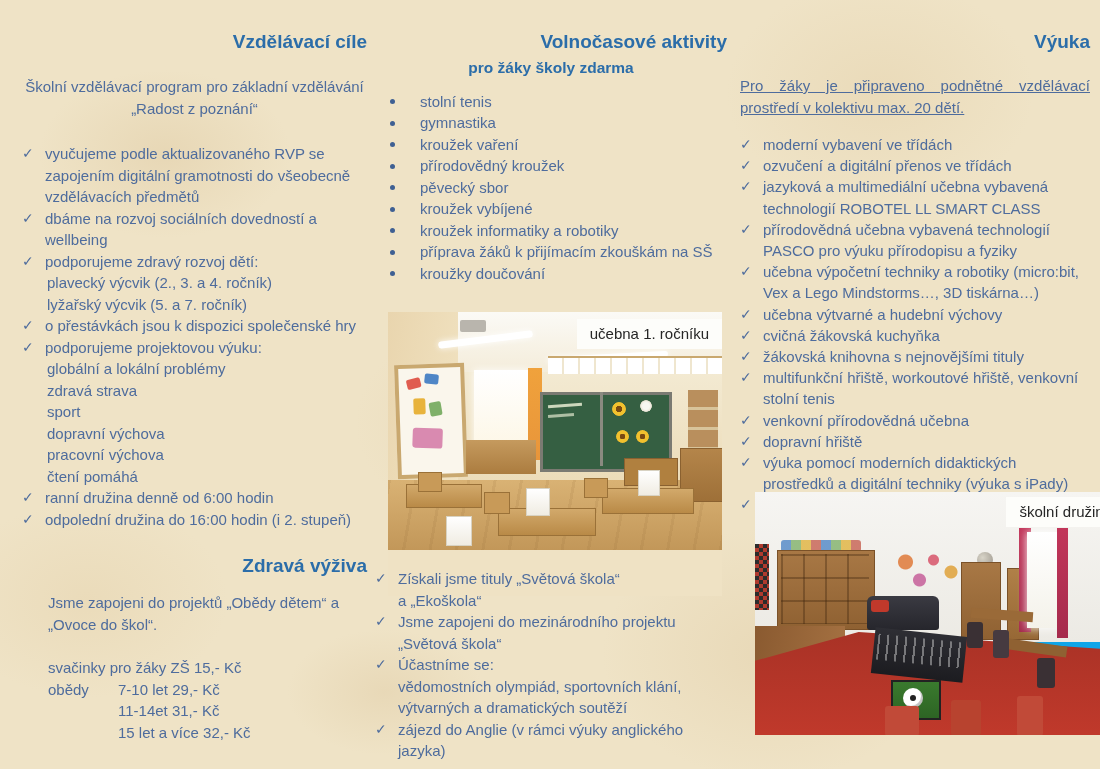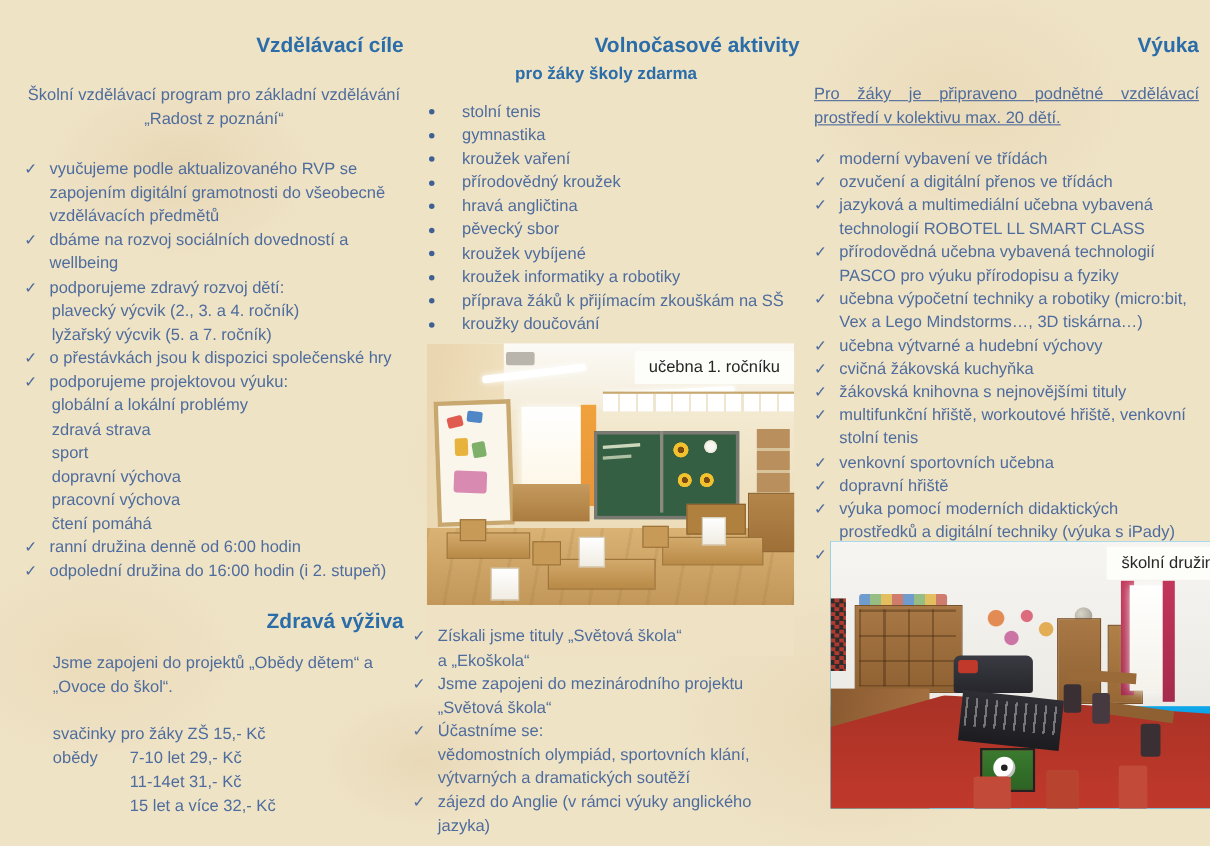--- a/index.html
+++ b/index.html
@@ -197,24 +197,20 @@
       <div class="bullet-item">
           <span class="bullet-glyph"></span>
           <div>kroužek vaření</div>
         </div>
       <div class="bullet-item">
           <span class="bullet-glyph"></span>
           <div>přírodovědný kroužek</div>
         </div>
       <div class="bullet-item">
           <span class="bullet-glyph"></span>
-          <div>hravá angličtina</div>
-        </div>
-      <div class="bullet-item">
-          <span class="bullet-glyph"></span>
           <div>pěvecký sbor</div>
         </div>
       <div class="bullet-item">
           <span class="bullet-glyph"></span>
           <div>kroužek vybíjené</div>
         </div>
       <div class="bullet-item">
           <span class="bullet-glyph"></span>
           <div>kroužek informatiky a robotiky</div>
         </div>
@@ -327,21 +323,21 @@
       <div class="check-item">
           <span class="check-glyph">✓</span>
           <div class="check-text">žákovská knihovna s nejnovějšími tituly</div>
         </div>
       <div class="check-item">
           <span class="check-glyph">✓</span>
           <div class="check-text">multifunkční hřiště, workoutové hřiště, venkovní stolní tenis</div>
         </div>
       <div class="check-item">
           <span class="check-glyph">✓</span>
-          <div class="check-text">venkovní sportovních učebna</div>
+          <div class="check-text">venkovní přírodovědná učebna</div>
         </div>
       <div class="check-item">
           <span class="check-glyph">✓</span>
           <div class="check-text">dopravní hřiště</div>
         </div>
       <div class="check-item">
           <span class="check-glyph">✓</span>
           <div class="check-text">výuka pomocí moderních didaktických prostředků a digitální techniky (výuka s iPady)</div>
         </div>
       <div class="check-item">

